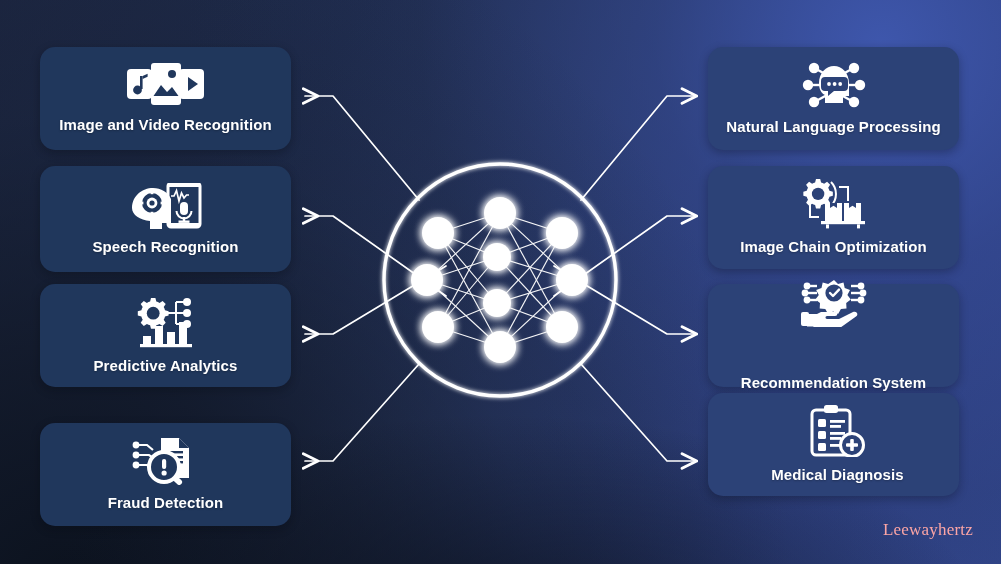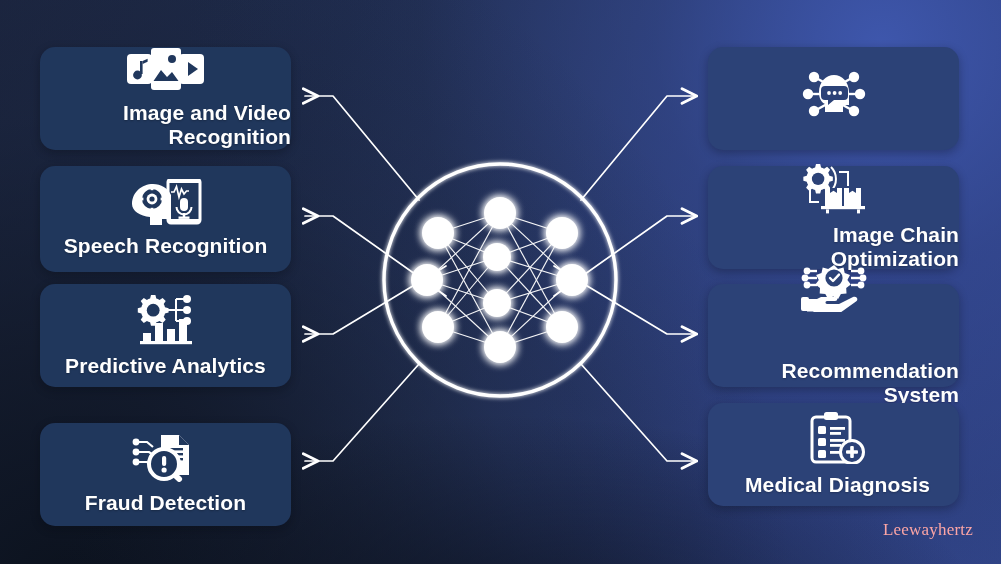--- a/index.html
+++ b/index.html
@@ -35,22 +35,22 @@
     border-radius:15px;
     box-sizing:border-box;
     display:flex;flex-direction:column;
     align-items:center;justify-content:center;
     color:#ffffff;
     box-shadow:0 3px 10px rgba(5,9,18,0.30);
   }
   .card.left{left:40px;background:#20375c;}
   .card.right{left:708px;background:#2c4277;}
   .card-label{
-    font-size:21px;font-weight:bold;letter-spacing:0.1px;
-    text-align:right;line-height:1.15;
+    font-size:15px;font-weight:bold;letter-spacing:0.1px;
+    text-align:center;line-height:1.15;
     text-shadow:0 1px 2px rgba(0,0,0,0.25);
   }
   .card-icon{
     display:flex;align-items:center;justify-content:center;
     margin-bottom:9px;
   }
   .card-icon svg{display:block;}
 
   
   #center{position:absolute;left:375px;top:155px;width:250px;height:250px;}
@@ -278,20 +278,21 @@
         <circle cx="53" cy="7" r="5.2"></circle>
           <circle cx="59" cy="24" r="5.2"></circle>
           <circle cx="53" cy="41" r="5.2"></circle>
         <path d="M18 22 c0 -10 7 -17 15 -17 c8 0 15 7 15 17 v13 h-6 v7 h-18 v-8 c-4 -2 -6 -6 -6 -12 z"></path>
         <path d="M24 16 h19 a4 4 0 0 1 4 4 v6 a4 4 0 0 1 -4 4 h-10 l-6 5 v-5 h-3 a4 4 0 0 1 -4 -4 v-6 a4 4 0 0 1 4 -4 z" fill="#2c4277"></path>
         <circle cx="28" cy="23" r="1.9" fill="#ffffff"></circle>
         <circle cx="33.6" cy="23" r="1.9" fill="#ffffff"></circle>
         <circle cx="39.2" cy="23" r="1.9" fill="#ffffff"></circle>
       </svg>
     </div>
+    <div class="card-label">Natural Language Processing</div>
   </div>
 
   <div class="card right" style="top:166px;height:103px;">
     <div class="card-icon">
       <svg width="74" height="50" viewBox="0 0 74 50" fill="#ffffff">
         <path d="M19 0 l4.2 0 l0.9 3.4 a10.5 10.5 0 0 1 3 1.25 l3 -1.9 l3 3 l-1.9 3 a10.5 10.5 0 0 1 1.25 3 l3.4 0.9 l0 4.2 l-3.4 0.9 a10.5 10.5 0 0 1 -1.25 3 l1.9 3 l-3 3 l-3 -1.9 a10.5 10.5 0 0 1 -3 1.25 l-0.9 3.4 l-4.2 0 l-0.9 -3.4 a10.5 10.5 0 0 1 -3 -1.25 l-3 1.9 l-3 -3 l1.9 -3 a10.5 10.5 0 0 1 -1.25 -3 l-3.4 -0.9 l0 -4.2 l3.4 -0.9 a10.5 10.5 0 0 1 1.25 -3 l-1.9 -3 l3 -3 l3 1.9 a10.5 10.5 0 0 1 3 -1.25 z"></path>
         <circle cx="21.1" cy="14.9" r="6.2" fill="#2c4277"></circle>
         <g stroke="#ffffff" stroke-width="2" fill="none">
           <path d="M34 3 a17 17 0 0 1 0 24"></path>
           <path d="M13 21 L13 38 L22 38"></path>
@@ -329,21 +330,21 @@
         <path d="M33 1 l4 4 l5.5 -1.4 l1.2 5.5 l5.3 2 l-2.6 5 l3.4 4.5 l-4.6 3.3 l0.3 5.6 l-5.6 0.5 l-2.8 4.9 l-5 -2.5 l-5 2.5 l-2.8 -4.9 l-5.6 -0.5 l0.3 -5.6 l-4.6 -3.3 l3.4 -4.5 l-2.6 -5 l5.3 -2 l1.2 -5.5 l5.5 1.4 z"></path>
         <circle cx="33" cy="14" r="8.6" fill="#2c4277"></circle>
         <path d="M29 14 l3 3 l6 -6.4" fill="none" stroke="#ffffff" stroke-width="2.4" stroke-linecap="round" stroke-linejoin="round"></path>
         <path d="M6 35 h10 l4 -2 h14 c3 0 3 4 0 4 h-8 c-2 0 -2 3 0 3 h12 l14 -7 c3.5 -1.6 6 2.4 3 4.6 l-17 12 h-22 l-4 -2 h-6 z"></path>
         <rect x="0" y="33" width="8" height="14" rx="2"></rect>
       </svg>
     </div>
     <div class="card-label">Recommendation System</div>
   </div>
 
-  <div class="card right" style="top:403px;height:103px;padding-left:8px;">
+  <div class="card right" style="top:393px;height:103px;padding-left:8px;">
     <div class="card-icon">
       <svg width="56" height="52" viewBox="0 0 56 52" fill="none">
         <rect x="2" y="5" width="38" height="45" rx="4" stroke="#ffffff" stroke-width="3"></rect>
         <rect x="14" y="0" width="14" height="8" rx="2.5" fill="#ffffff"></rect>
         <g fill="#ffffff">
           <rect x="8" y="14" width="8" height="8" rx="1.5"></rect>
           <rect x="8" y="26" width="8" height="8" rx="1.5"></rect>
           <rect x="8" y="38" width="8" height="8" rx="1.5"></rect>
           <rect x="20" y="15" width="15" height="2.8"></rect>
           <rect x="20" y="20" width="11" height="2.8"></rect>

